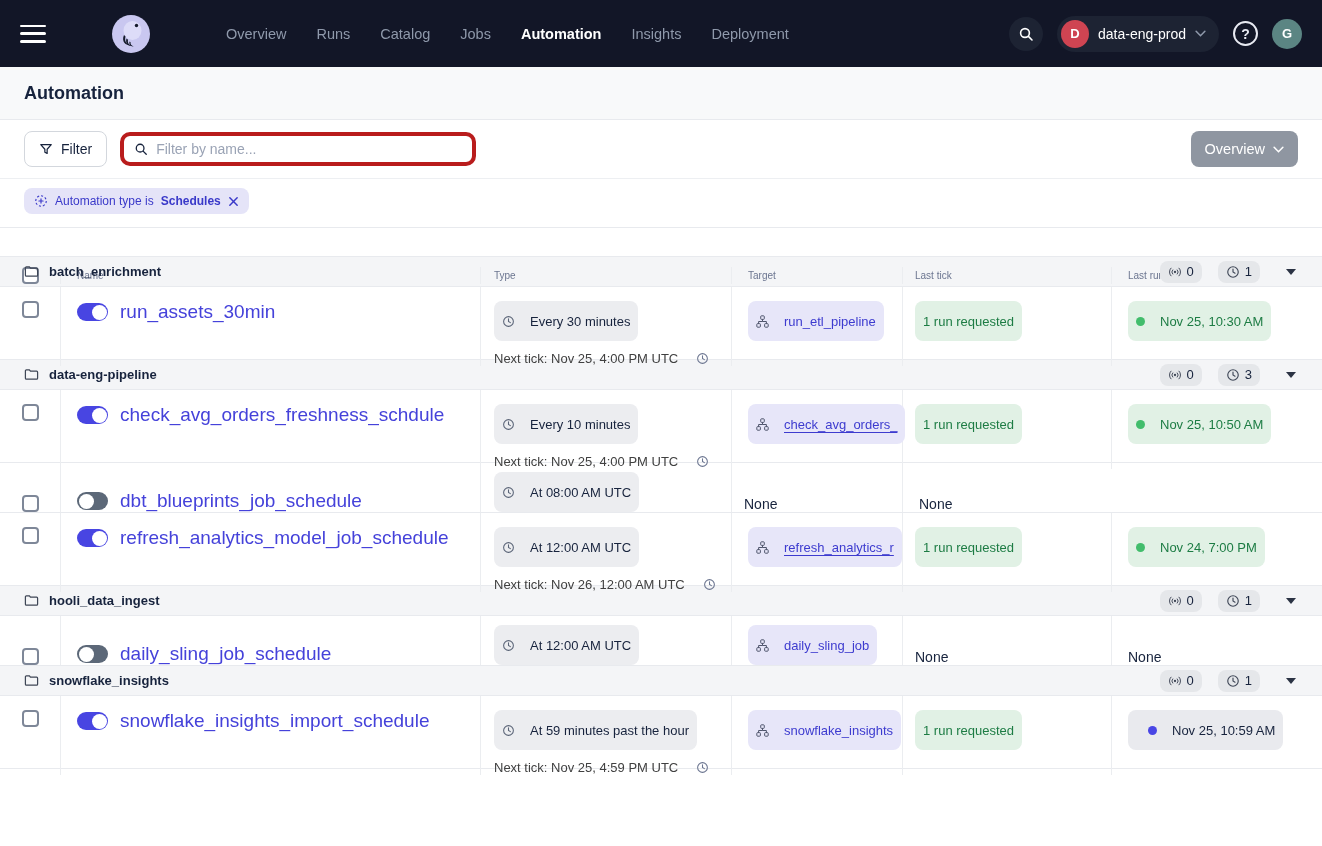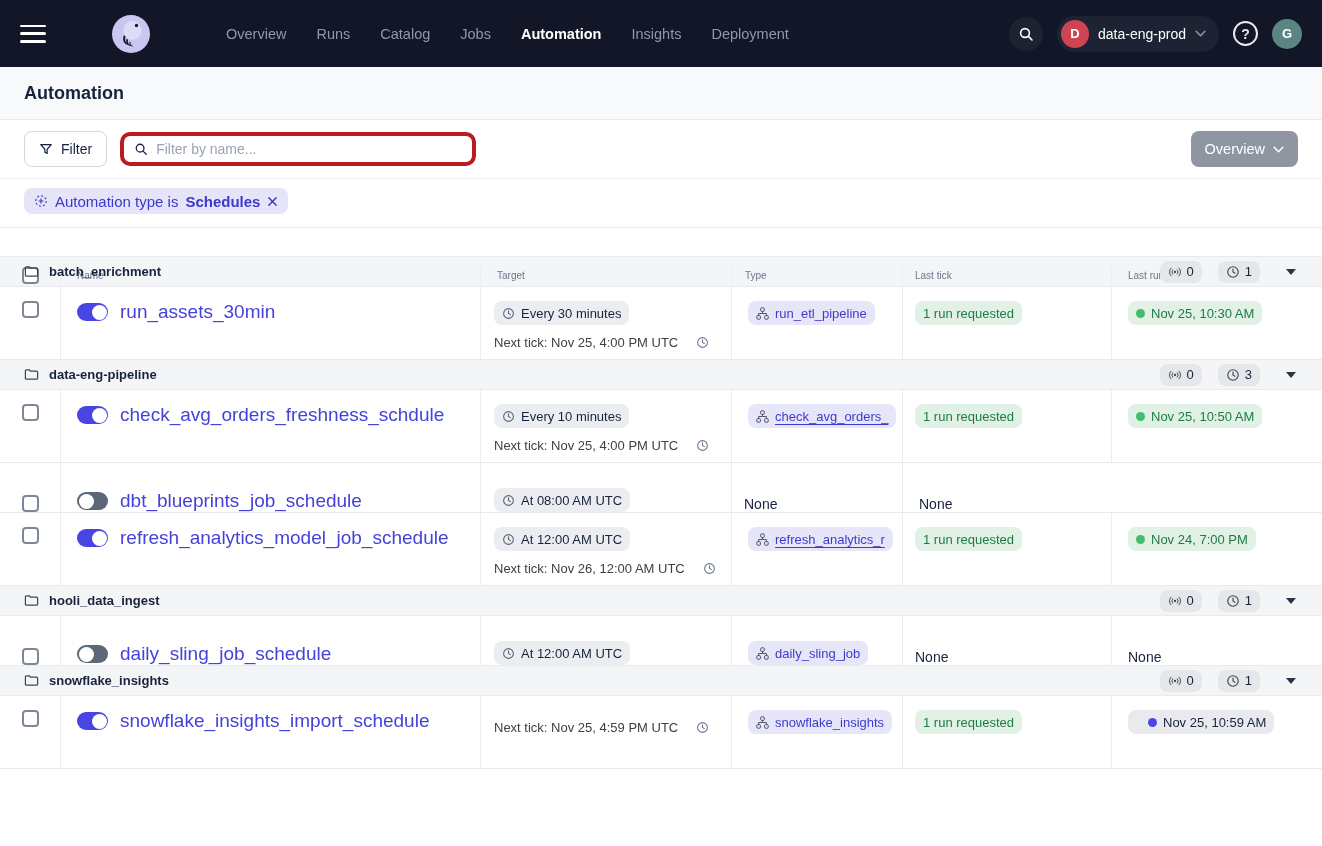--- a/index.html
+++ b/index.html
@@ -26,21 +26,21 @@
   .title-bar { height:53px; background:#f8f9fa; border-bottom:1px solid #e8eaee; display:flex; align-items:center; padding:0 24px; }
   .page-title { font-size:18px; font-weight:700; }
   .toolbar { height:59px; display:flex; align-items:center; gap:13px; padding:0 24px; border-bottom:1px solid #edeff2; background:#fff; }
   .btn-filter { height:36px; border:1px solid #d3d7dd; border-radius:8px; background:#fff; display:flex; align-items:center; gap:8px; padding:0 14px; font-size:14px; color:#17233d; cursor:pointer; }
   .search-box { width:356px; height:34px; border:4px solid #b91c1c; border-radius:10px; display:flex; align-items:center; gap:8px; padding:0 10px; background:#fff; }
   .search-box input { border:none; outline:none; flex:1; font-size:14px; font-family:inherit; color:#17233d; background:transparent; }
   .search-box input::placeholder { color:#9aa3b5; }
   .btn-actions { margin-left:auto; height:36px; background:#8f96a1; color:#fff; border:none; border-radius:8px; font-size:14.5px; font-family:inherit; display:flex; align-items:center; gap:8px; padding:0 14px; cursor:pointer; }
 
   .chip-row { padding:9px 24px 13px; border-bottom:1px solid #e8eaee; background:#fff; }
-  .chip { display:inline-flex; align-items:center; gap:7px; height:26px; padding:0 10px; background:#e5e4f8; border-radius:8px; color:#3a39c9; font-size:15px; cursor:pointer; }
+  .chip { display:inline-flex; align-items:center; gap:7px; height:26px; padding:0 10px; background:#e5e4f8; border-radius:8px; color:#3a39c9; font-size:12px; cursor:pointer; }
   .chip .chip-val { font-weight:700; }
 
   
   .grid { display:grid; grid-template-columns:61px 420px 251px 171px 209px 1fr; }
   .thead { height:29px; border-bottom:1px solid #e8eaee; background:#fff; }
   .th { display:flex; align-items:center; font-size:10px; color:#6b7590;margin-top:39px; }
   .cell-border { border-right:1px solid #ebedf0; }
   .c-check { justify-content:center; }
   .pad-name { padding-left:16px; } .pad-type { padding-left:13px; } .pad-target { padding-left:16px; }
   .pad-tick { padding-left:12px; } .pad-run { padding-left:16px; }
@@ -61,21 +61,21 @@
   .checkbox { width:17px; height:17px; border:2px solid #7e8798; border-radius:4px; background:#fff; cursor:pointer; display:inline-block; }
   .c-checkcell { align-items:center; }
 
   .toggle { width:31px; height:18px; border-radius:10px; position:relative; display:inline-block; flex:0 0 auto; cursor:pointer; }
   .toggle .knob { position:absolute; top:1.5px; width:15px; height:15px; border-radius:50%; background:#fff; }
   .toggle.on { background:#4845e2; } .toggle.on .knob { right:1.5px; }
   .toggle.off { background:#5c6878; } .toggle.off .knob { left:1.5px; }
 
   .link { color:#4542da; font-size:19px; text-decoration:none; cursor:pointer; }
 
-  .pill { display:inline-flex; align-items:center; gap:6px; height:24px; padding:0 8px; border-radius:8px; font-size:13px; white-space:nowrap; }
+  .pill { display:inline-flex; align-items:center; gap:15px; height:40px; padding:0 8px; border-radius:8px; font-size:13px; white-space:nowrap; }
   .pill.gray { background:#ecedf0; color:#17233d; }
   .pill.gray svg { color:#5a6477; }
   .pill.lav { background:#e7e6f9; color:#3d3bcf; cursor:pointer; }
   .pill.lav svg { color:#4a5068; }
   .pill.green { background:#e1f1e5; color:#1d7c44; }
   .pill.grayrun { background:#e9eaee; color:#17233d;padding-left:20px; }
   .trunc { text-decoration:underline; text-underline-offset:3px; }
   .dot { width:9px; height:9px; border-radius:50%; display:inline-block; flex:0 0 auto; }
   .dot.green { background:#42bd6c; } .dot.blue { background:#4946e5; }
 
@@ -183,22 +183,22 @@
         </svg>
     </span>
   </span>
 </div>
 
 <div class="grid thead">
   <div class="th c-check cell-border">
       <span class="checkbox"></span>
     </div>
   <div class="th pad-name cell-border">Name</div>
+  <div class="th pad-type cell-border">Type</div>
   <div class="th pad-target cell-border">Target</div>
-  <div class="th pad-type cell-border">Type</div>
   <div class="th pad-tick cell-border">Last tick</div>
   <div class="th pad-run">Last run</div>
 </div>
 
 <div class="group-row">
   <span>
     <svg viewBox="0 0 16 16" width="15" height="15">
         <path d="M1.5 4a1 1 0 011-1h3.2l1.2 1.5h6.6a1 1 0 011 1V12a1 1 0 01-1 1h-11a1 1 0 01-1-1z" fill="none" stroke="#3e4656" stroke-width="1.3"></path>
       </svg>
   </span>
@@ -575,20 +575,29 @@
     </div>
   <div class="cell pad-name cell-border">
       <div class="inner">
     <span class="toggle on">
           <span class="knob"></span>
         </span>
     <a class="link">snowflake_insights_import_schedule</a>
   </div>
     </div>
   <div class="cell pad-type cell-border">
+    <div class="inner">
+        <span class="pill gray">
+      <svg viewBox="0 0 16 16" width="13" height="13">
+            <circle cx="8" cy="8" r="6" fill="none" stroke="currentColor" stroke-width="1.3"></circle>
+            <path d="M8 4.7V8l2.3 1.4" fill="none" stroke="currentColor" stroke-width="1.3" stroke-linecap="round"></path>
+          </svg>
+      <span>At 59 minutes past the hour</span>
+        </span>
+      </div>
     <div class="nexttick">
         <span>Next tick: Nov 25, 4:59 PM UTC</span>
       <svg viewBox="0 0 16 16" width="13" height="13">
           <circle cx="8" cy="8" r="6" fill="none" stroke="currentColor" stroke-width="1.3"></circle>
           <path d="M8 4.7V8l2.3 1.4" fill="none" stroke="currentColor" stroke-width="1.3" stroke-linecap="round"></path>
         </svg>
     </div>
   </div>
   <div class="cell pad-target cell-border">
       <div class="inner">

